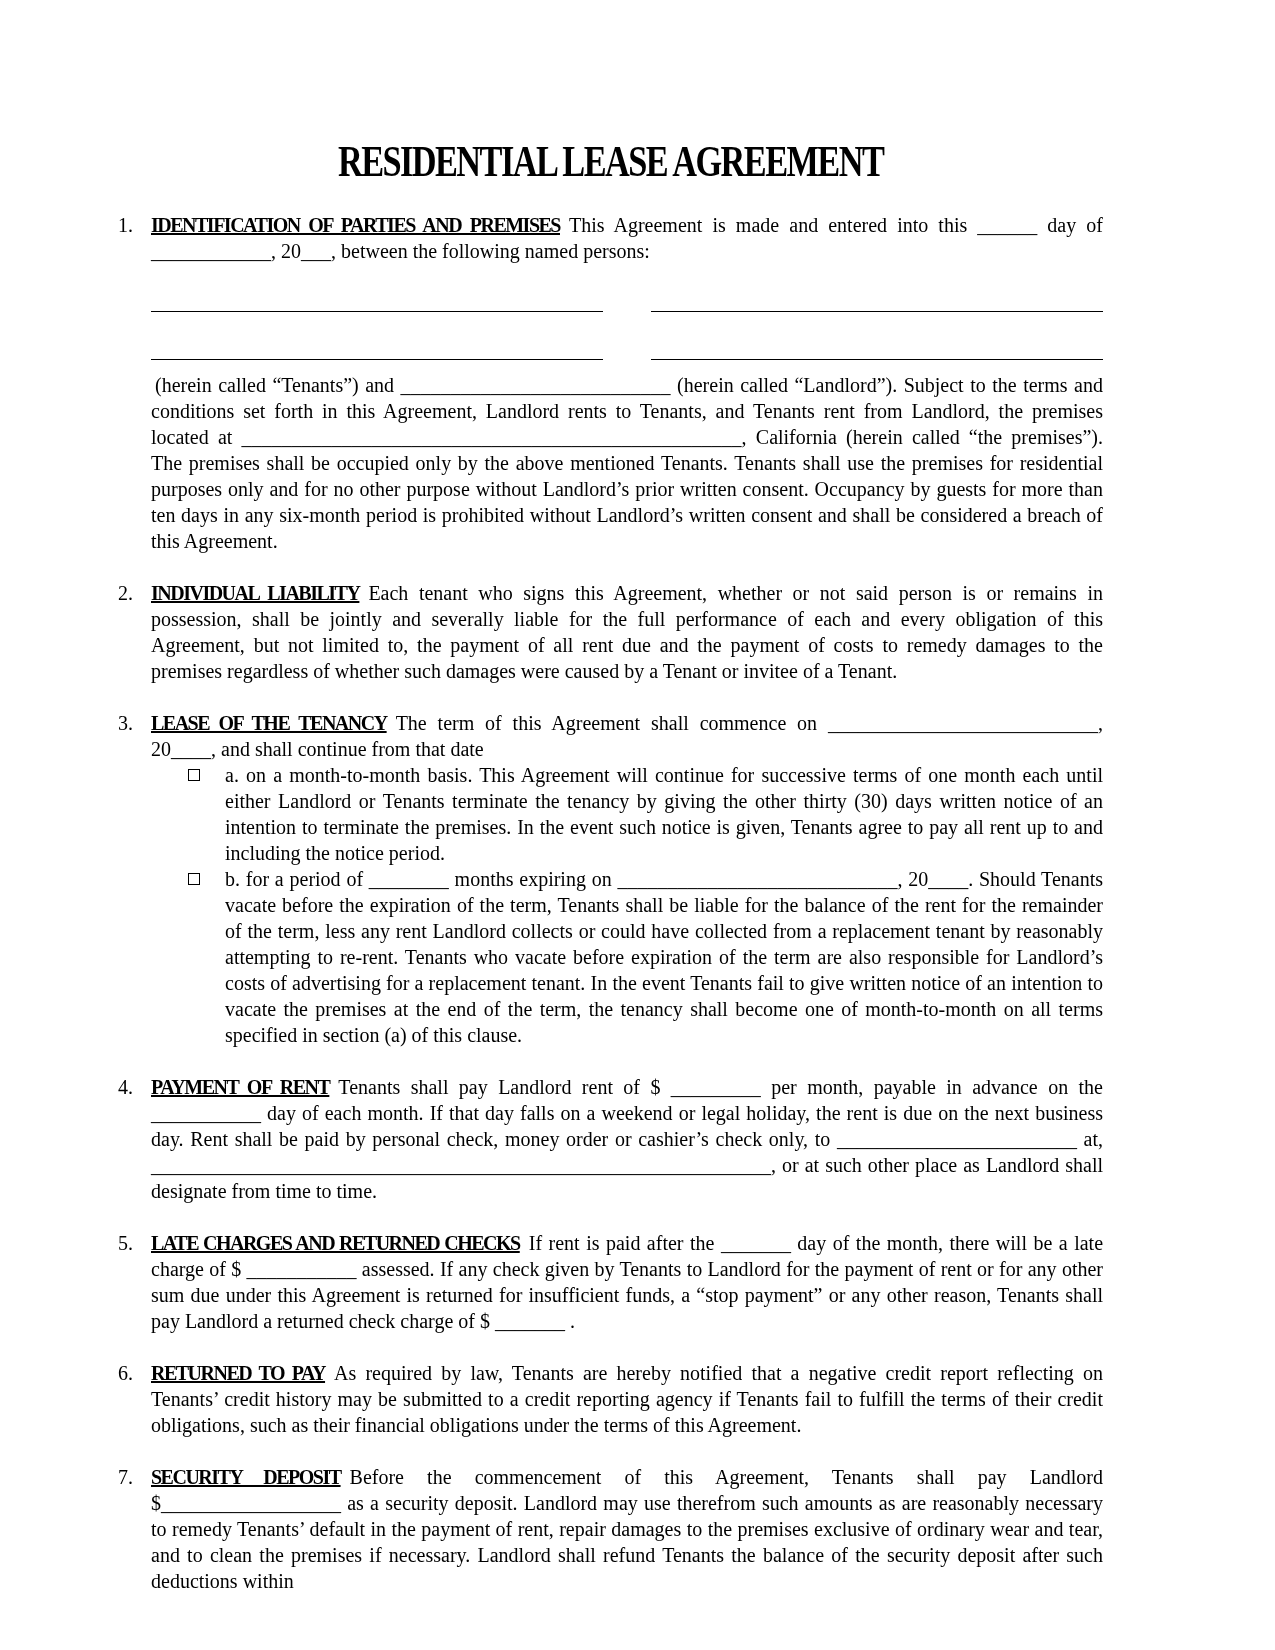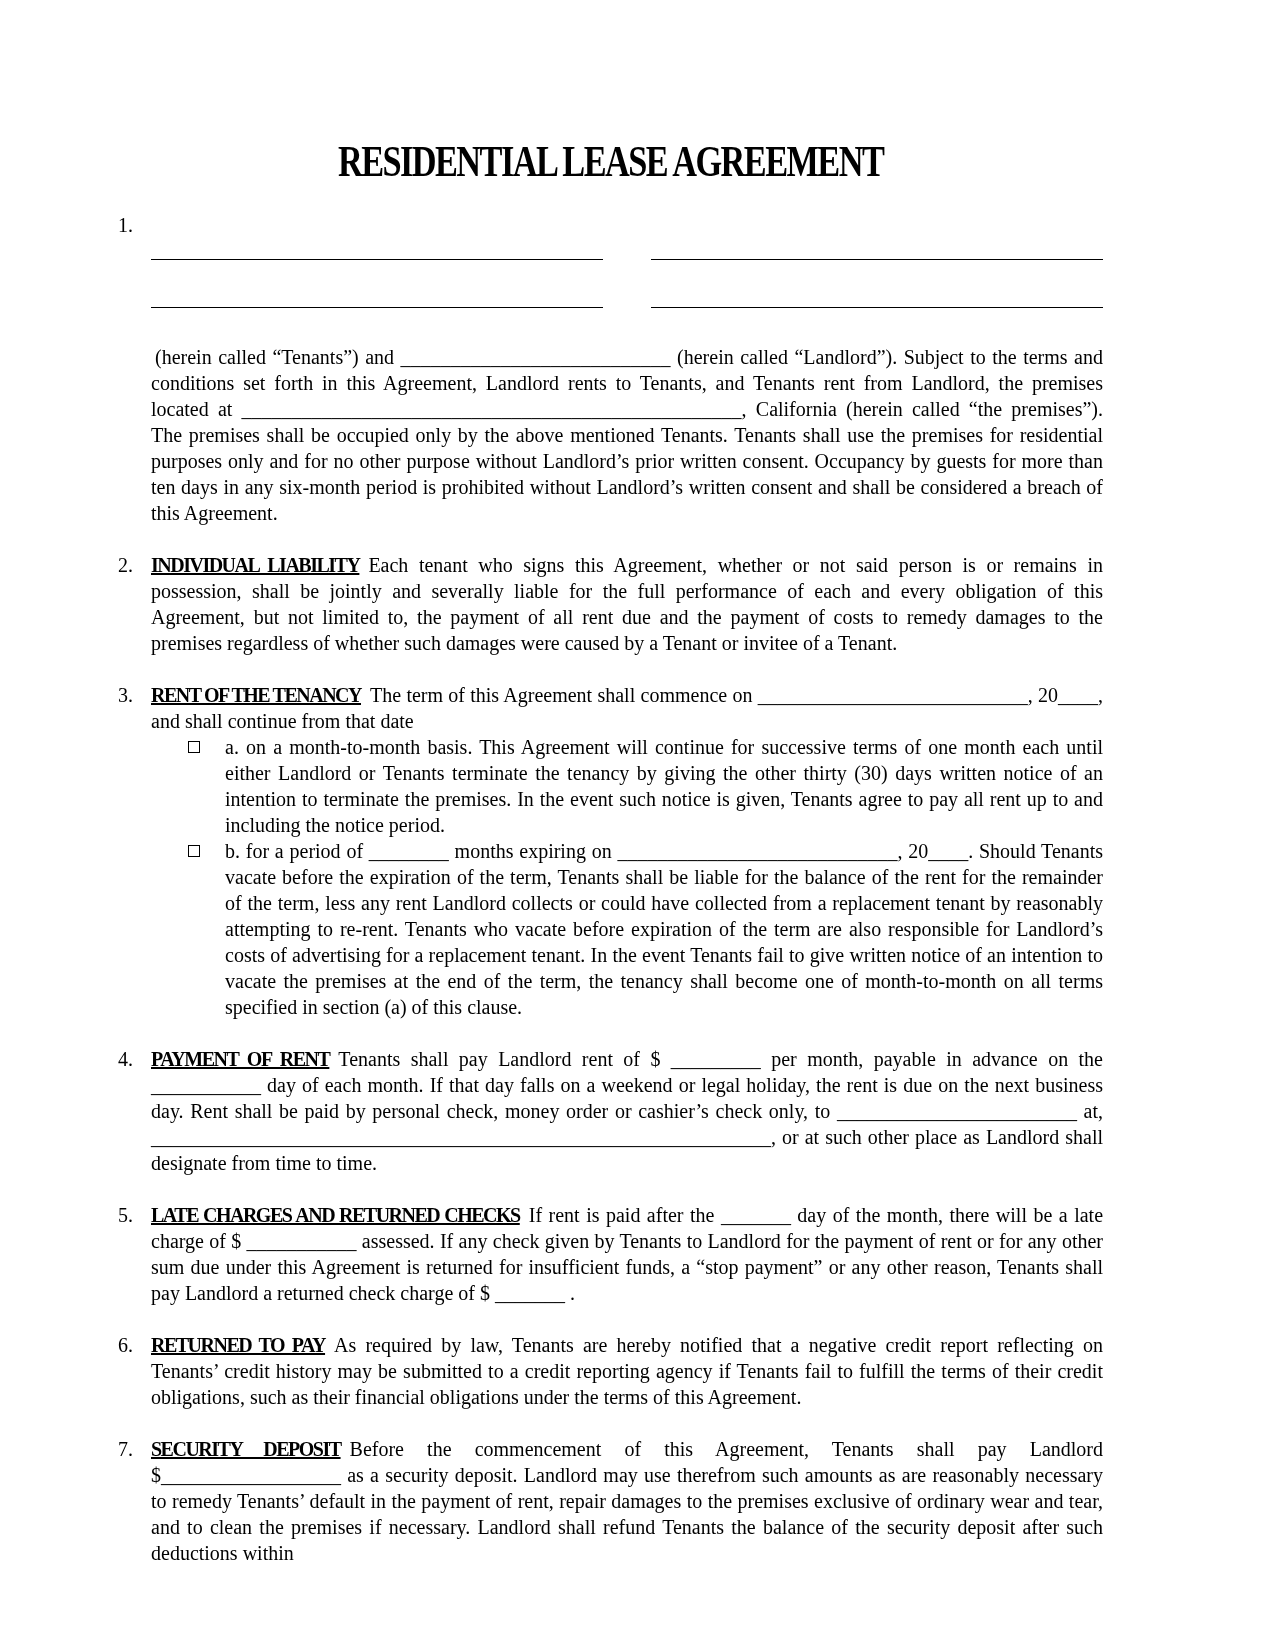--- a/index.html
+++ b/index.html
@@ -59,21 +59,21 @@
     display: flex;
     justify-content: space-between;
     margin-top: 28px;
   }
   .sig-line {
     width: 452px;
     height: 20px;
     border-bottom: 1.5px solid #000;
   }
   .after-sig {
-    margin-top: 36px;
+    margin-top: 12px;
     text-indent: 4px;
   }
   .sub {
     display: flex;
     margin-left: 37px;
     font-family: Liberation Serif, serif;
   }
   .chk-col {
     flex: 0 0 37px;
     padding-top: 7px;
@@ -95,20 +95,21 @@
 
 <div class="page">
 
   <div class="title-wrap">
     <h1 class="doc-title">RESIDENTIAL LEASE AGREEMENT</h1>
   </div>
 
   <div class="sec">
     <div class="sec-num">1.</div>
     <div class="sec-body">
+      <p class="para"><span class="heading">IDENTIFICATION OF PARTIES AND PREMISES</span><span>This Agreement is made and entered into this ______ day of ____________, 20___, between the following named persons:</span></p>
       <div class="sig-row">
         <div class="sig-line"></div>
         <div class="sig-line"></div>
       </div>
       <div class="sig-row">
         <div class="sig-line"></div>
         <div class="sig-line"></div>
       </div>
       <p class="para after-sig">(herein called “Tenants”) and ___________________________ (herein called “Landlord”).  Subject to the terms and conditions set forth in this Agreement, Landlord rents to Tenants, and Tenants rent from Landlord, the premises located at __________________________________________________, California (herein called “the premises”).  The premises shall be occupied only by the above mentioned Tenants.  Tenants shall use the premises for residential purposes only and for no other purpose without Landlord’s prior written consent.  Occupancy by guests for more than ten days in any six-month period is prohibited without Landlord’s written consent and shall be considered a breach of this Agreement.</p>
     </div>
@@ -117,21 +118,21 @@
   <div class="sec">
     <div class="sec-num">2.</div>
     <div class="sec-body">
       <p class="para"><span class="heading">INDIVIDUAL LIABILITY</span><span>Each tenant who signs this Agreement, whether or not said person is or remains in possession, shall be jointly and severally liable for the full performance of each and every obligation of this Agreement, but not limited to, the payment of all rent due and the payment of costs to remedy damages to the premises regardless of whether such damages were caused by a Tenant or invitee of a Tenant.</span></p>
     </div>
   </div>
 
   <div class="sec">
     <div class="sec-num">3.</div>
     <div class="sec-body">
-      <p class="para"><span class="heading">RENT OF THE TENANCY</span><span>The term of this Agreement shall commence on ___________________________, 20____, and shall continue from that date</span></p>
+      <p class="para"><span class="heading">LEASE OF THE TENANCY</span><span>The term of this Agreement shall commence on ___________________________, 20____, and shall continue from that date</span></p>
       <div class="sub">
         <div class="chk-col">
           <span class="checkbox"></span>
         </div>
         <p class="para sub-body">a.  on a month-to-month basis.  This Agreement will continue for successive terms of one month each until either Landlord or Tenants terminate the tenancy by giving the other thirty (30) days written notice of an intention to terminate the premises.  In the event such notice is given, Tenants agree to pay all rent up to and including the notice period.</p>
       </div>
       <div class="sub">
         <div class="chk-col">
           <span class="checkbox"></span>
         </div>

